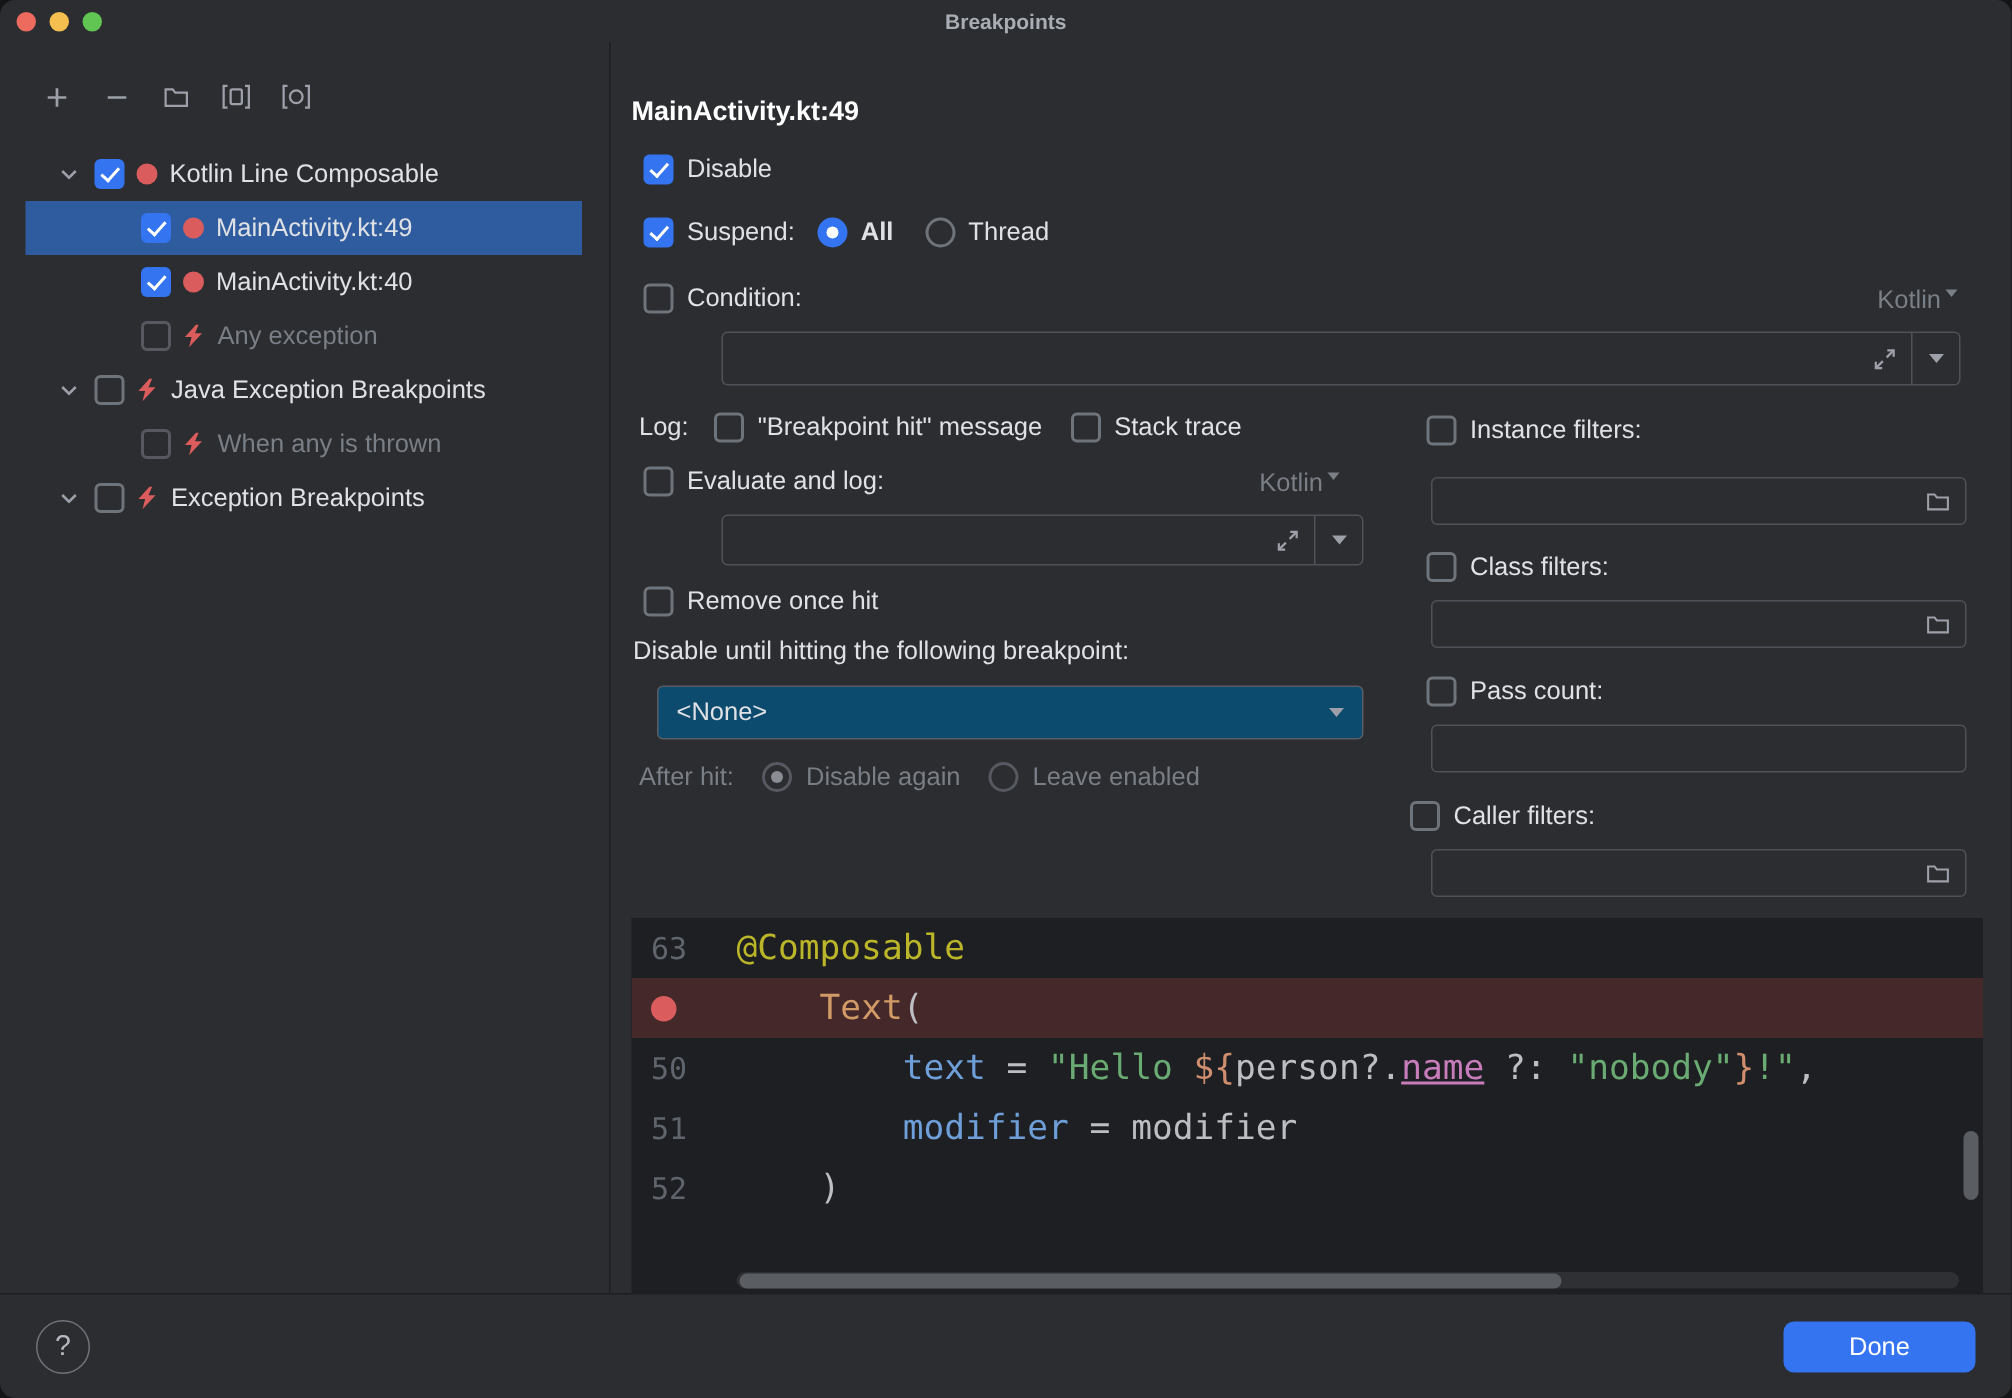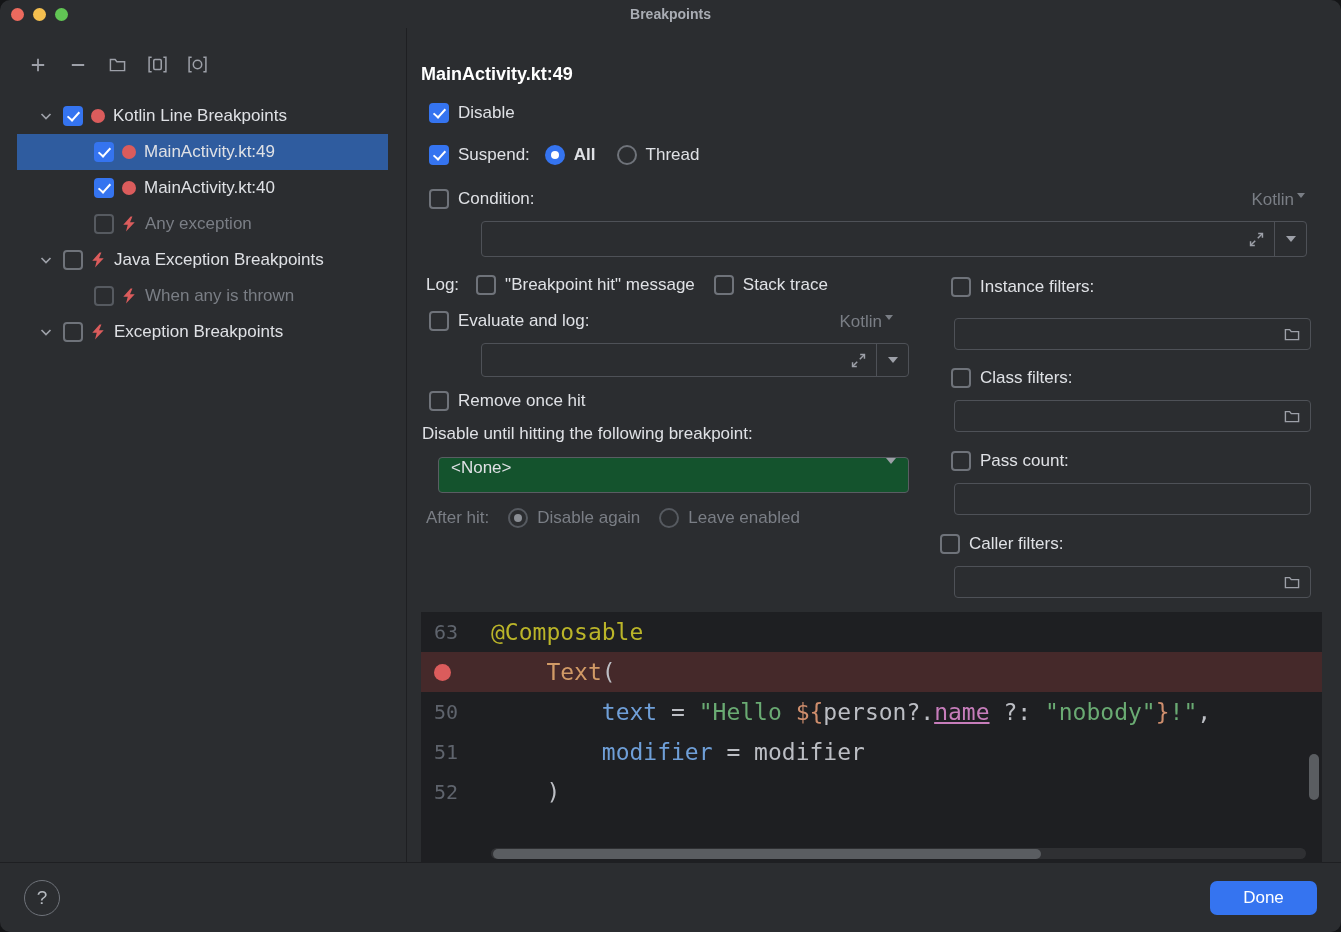--- a/index.html
+++ b/index.html
@@ -71,21 +71,21 @@
   .r-caller{left:532px;top:506px;}
   .f-caller{left:546px;top:538px;width:357px;height:32px;}
 
   .field{position:absolute;border:1px solid var(--inputBorder,#4e5157);border-radius:4px;display:flex;align-items:center;background:transparent;}
   .bare-input{flex:1;background:none;border:none;outline:none;color:var(--text,#dfe1e5);font-size:16px;font-family:inherit;padding:0 10px;min-width:0;height:100%;}
   .expand-btn{width:36px;height:100%;display:flex;align-items:center;justify-content:center;background:none;border:none;flex:none;}
   .dd-btn{width:32px;height:100%;border:none;border-left:1px solid var(--inputBorder,#4e5157);background:none;display:flex;align-items:center;justify-content:center;flex:none;}
   .folder-btn{width:36px;height:100%;display:flex;align-items:center;justify-content:center;background:none;border:none;flex:none;}
   .tri{width:0;height:0;border-left:5.5px solid transparent;border-right:5.5px solid transparent;border-top:6.5px solid #9DA0A8;}
   .tri-sm{width:0;height:0;border-left:4px solid transparent;border-right:4px solid transparent;border-top:5px solid #7A7E85;margin-top:3px;}
-  .combo{border:1px solid #5A5D63;border-radius:4px;background:#14532d;display:flex;padding:0 12px;font-size:17px;}
+  .combo{border:1px solid #5A5D63;border-radius:4px;background:#0c4a6e;display:flex;align-items:center;padding:0 12px;font-size:17px;}
   .combo .tri{margin-left:auto;}
   .lang-select{display:flex;align-items:flex-start;gap:3px;color:var(--muted,#7a7e85);font-size:17px;}
 
   
   .editor{position:absolute;left:13px;top:584px;width:901px;height:250px;background:var(--editorBg,#1e1f22);overflow:hidden;}
   .code-line{display:flex;height:40px;align-items:center;font-family:"DejaVu Sans Mono",monospace;font-size:23px;white-space:pre;}
   .code-line.bp{background:var(--bpLine,#45292a);}
   .gutter{width:70px;flex:none;color:var(--gutterNum,#5f646d);font-size:20px;padding-left:13px;display:flex;align-items:center;}
   .gdot{width:17px;height:17px;border-radius:50%;background:var(--bpRed,#db5c5c);display:inline-block;}
   .code-text{flex:none;}
@@ -99,21 +99,21 @@
   .tk-tpl{color:var(--tkTpl,#cf8e6d);}
   .tk-prop{color:var(--tkProp,#c77dbb);text-decoration:underline;}
   .h-scroll{position:absolute;left:70px;right:16px;bottom:3px;height:11px;border-radius:6px;background:rgba(255,255,255,0.08);}
   .h-thumb{position:absolute;left:2px;top:0.5px;width:548px;height:10px;border-radius:5px;background:var(--scrollThumb,#5a5d61);}
   .v-scroll{position:absolute;right:2px;top:2px;bottom:16px;width:11px;}
   .v-thumb{position:absolute;top:140px;width:10px;height:46px;border-radius:5px;background:var(--scrollThumb,#5a5d61);}
 
   
   .footer{position:absolute;left:0;right:0;bottom:0;height:70px;border-top:1px solid var(--border,#1e1f22);display:flex;align-items:center;justify-content:space-between;padding:0 24px;}
   .help-btn{width:36px;height:36px;border-radius:50%;border:1.5px solid #6F737A;background:none;color:#B6BAC0;font-size:19px;display:flex;align-items:center;justify-content:center;font-family:inherit;}
-  .done-btn{width:107px;height:34px;border-radius:7px;border:none;background:var(--accent,#3574f0);color:#fff;font-size:17px;font-family:inherit;}
+  .done-btn{width:128px;height:34px;border-radius:7px;border:none;background:var(--accent,#3574f0);color:#fff;font-size:17px;font-family:inherit;}
 </style>
 </head>
 <body>
 
 <div class="window">
 
   <div class="titlebar">
     <div class="traffic">
       <span class="light light-red"></span>
       <span class="light light-yellow"></span>
@@ -156,21 +156,21 @@
     </div>
     <div class="tree">
         <div class="tree-row group">
           <span class="chevron">
             <svg width="16" height="16" viewBox="0 0 16 16" fill="none" stroke="#9DA0A8" stroke-width="1.7">
               <path d="M3.5 6 L8 10.5 L12.5 6"></path>
             </svg>
           </span>
           <span class="cb on"></span>
           <span class="bp-dot"></span>
-          <span class="tree-label">Kotlin Line Breakpoints</span>
+          <span class="tree-label">Kotlin Line Composable</span>
         </div>
         <div class="tree-row child selected">
           <span class="cb on"></span>
           <span class="bp-dot"></span>
           <span class="tree-label">MainActivity.kt:49</span>
         </div>
         <div class="tree-row child">
           <span class="cb on"></span>
           <span class="bp-dot"></span>
           <span class="tree-label">MainActivity.kt:40</span>

